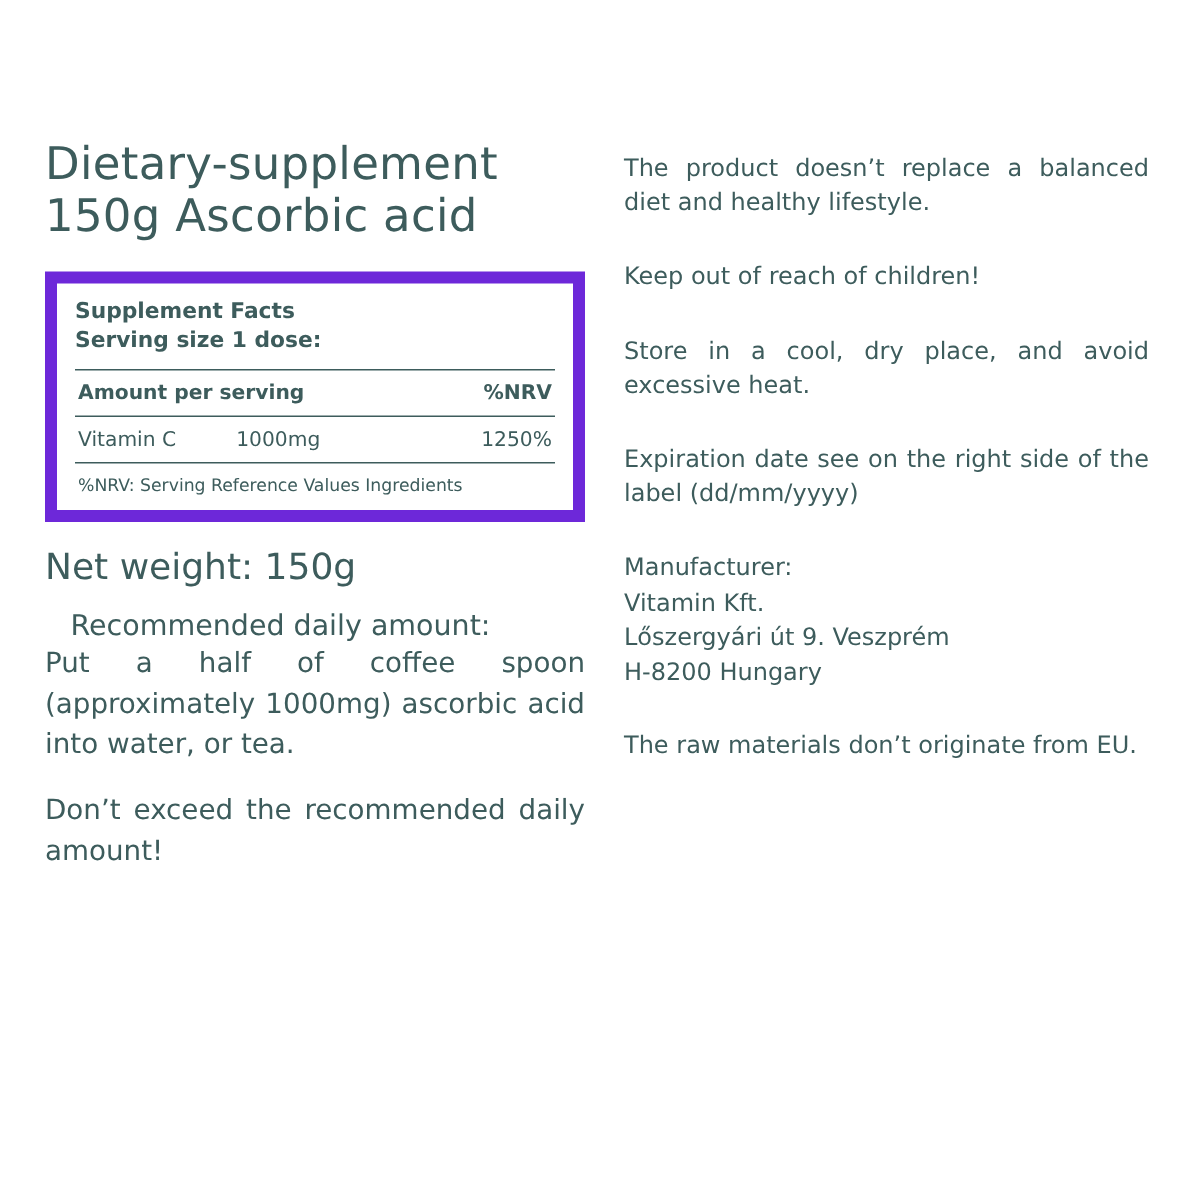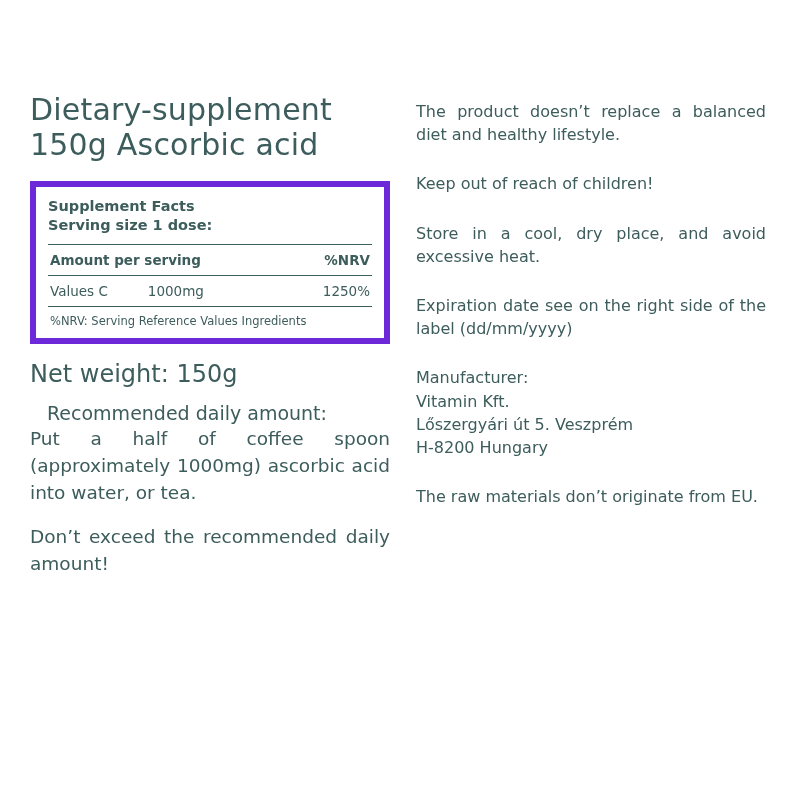--- a/index.html
+++ b/index.html
@@ -36,21 +36,21 @@
   
   .title {
     font-size: 30px;
     line-height: 1.18;
     color: #3d5c5c;
     margin: 0 0 18px 0;
     font-weight: normal;
     letter-spacing: 0.2px;
   }
   .facts-box {
-    border: 6px solid #6d28d9;
+    border: 8px solid #6d28d9;
     padding: 10px 12px 8px 12px;
     margin-bottom: 16px;
   }
   .facts-head {
     font-size: 14.5px;
     font-weight: bold;
     line-height: 1.35;
     color: #3d5c5c;
     padding-bottom: 8px;
   }
@@ -134,21 +134,21 @@
         <div>Supplement Facts</div>
         <div>Serving size 1 dose:</div>
       </div>
       <div class="facts-rule-thin"></div>
       <div class="facts-row bold">
         <span>Amount per serving</span>
         <span class="right">%NRV</span>
       </div>
       <div class="facts-rule-thin"></div>
       <div class="facts-row">
-        <span>Values C</span>
+        <span>Vitamin C</span>
         <span class="mid">1000mg</span>
         <span class="right">1250%</span>
       </div>
       <div class="facts-rule-thin"></div>
       <div class="facts-note">%NRV: Serving Reference Values Ingredients</div>
     </div>
 
     <div class="netweight">Net weight: 150g</div>
 
     <div class="subhead">Recommended daily amount:</div>
@@ -164,21 +164,21 @@
 
     <p class="para-right block">Keep out of reach of children!</p>
 
     <p class="para-right">Store in a cool, dry place, and avoid excessive heat.</p>
 
     <p class="para-right">Expiration date see on the right side of the label (dd/mm/yyyy)</p>
 
     <p class="para-right block">
       <span class="addr-line">Manufacturer:</span>
       <span class="addr-line">Vitamin Kft.</span>
-      <span class="addr-line">Lőszergyári út 5. Veszprém</span>
+      <span class="addr-line">Lőszergyári út 9. Veszprém</span>
       <span class="addr-line">H-8200 Hungary</span>
     </p>
 
     <p class="para-right">The raw materials don’t originate from EU.</p>
 
   </div>
 
 </div>
 
 </body></html>

